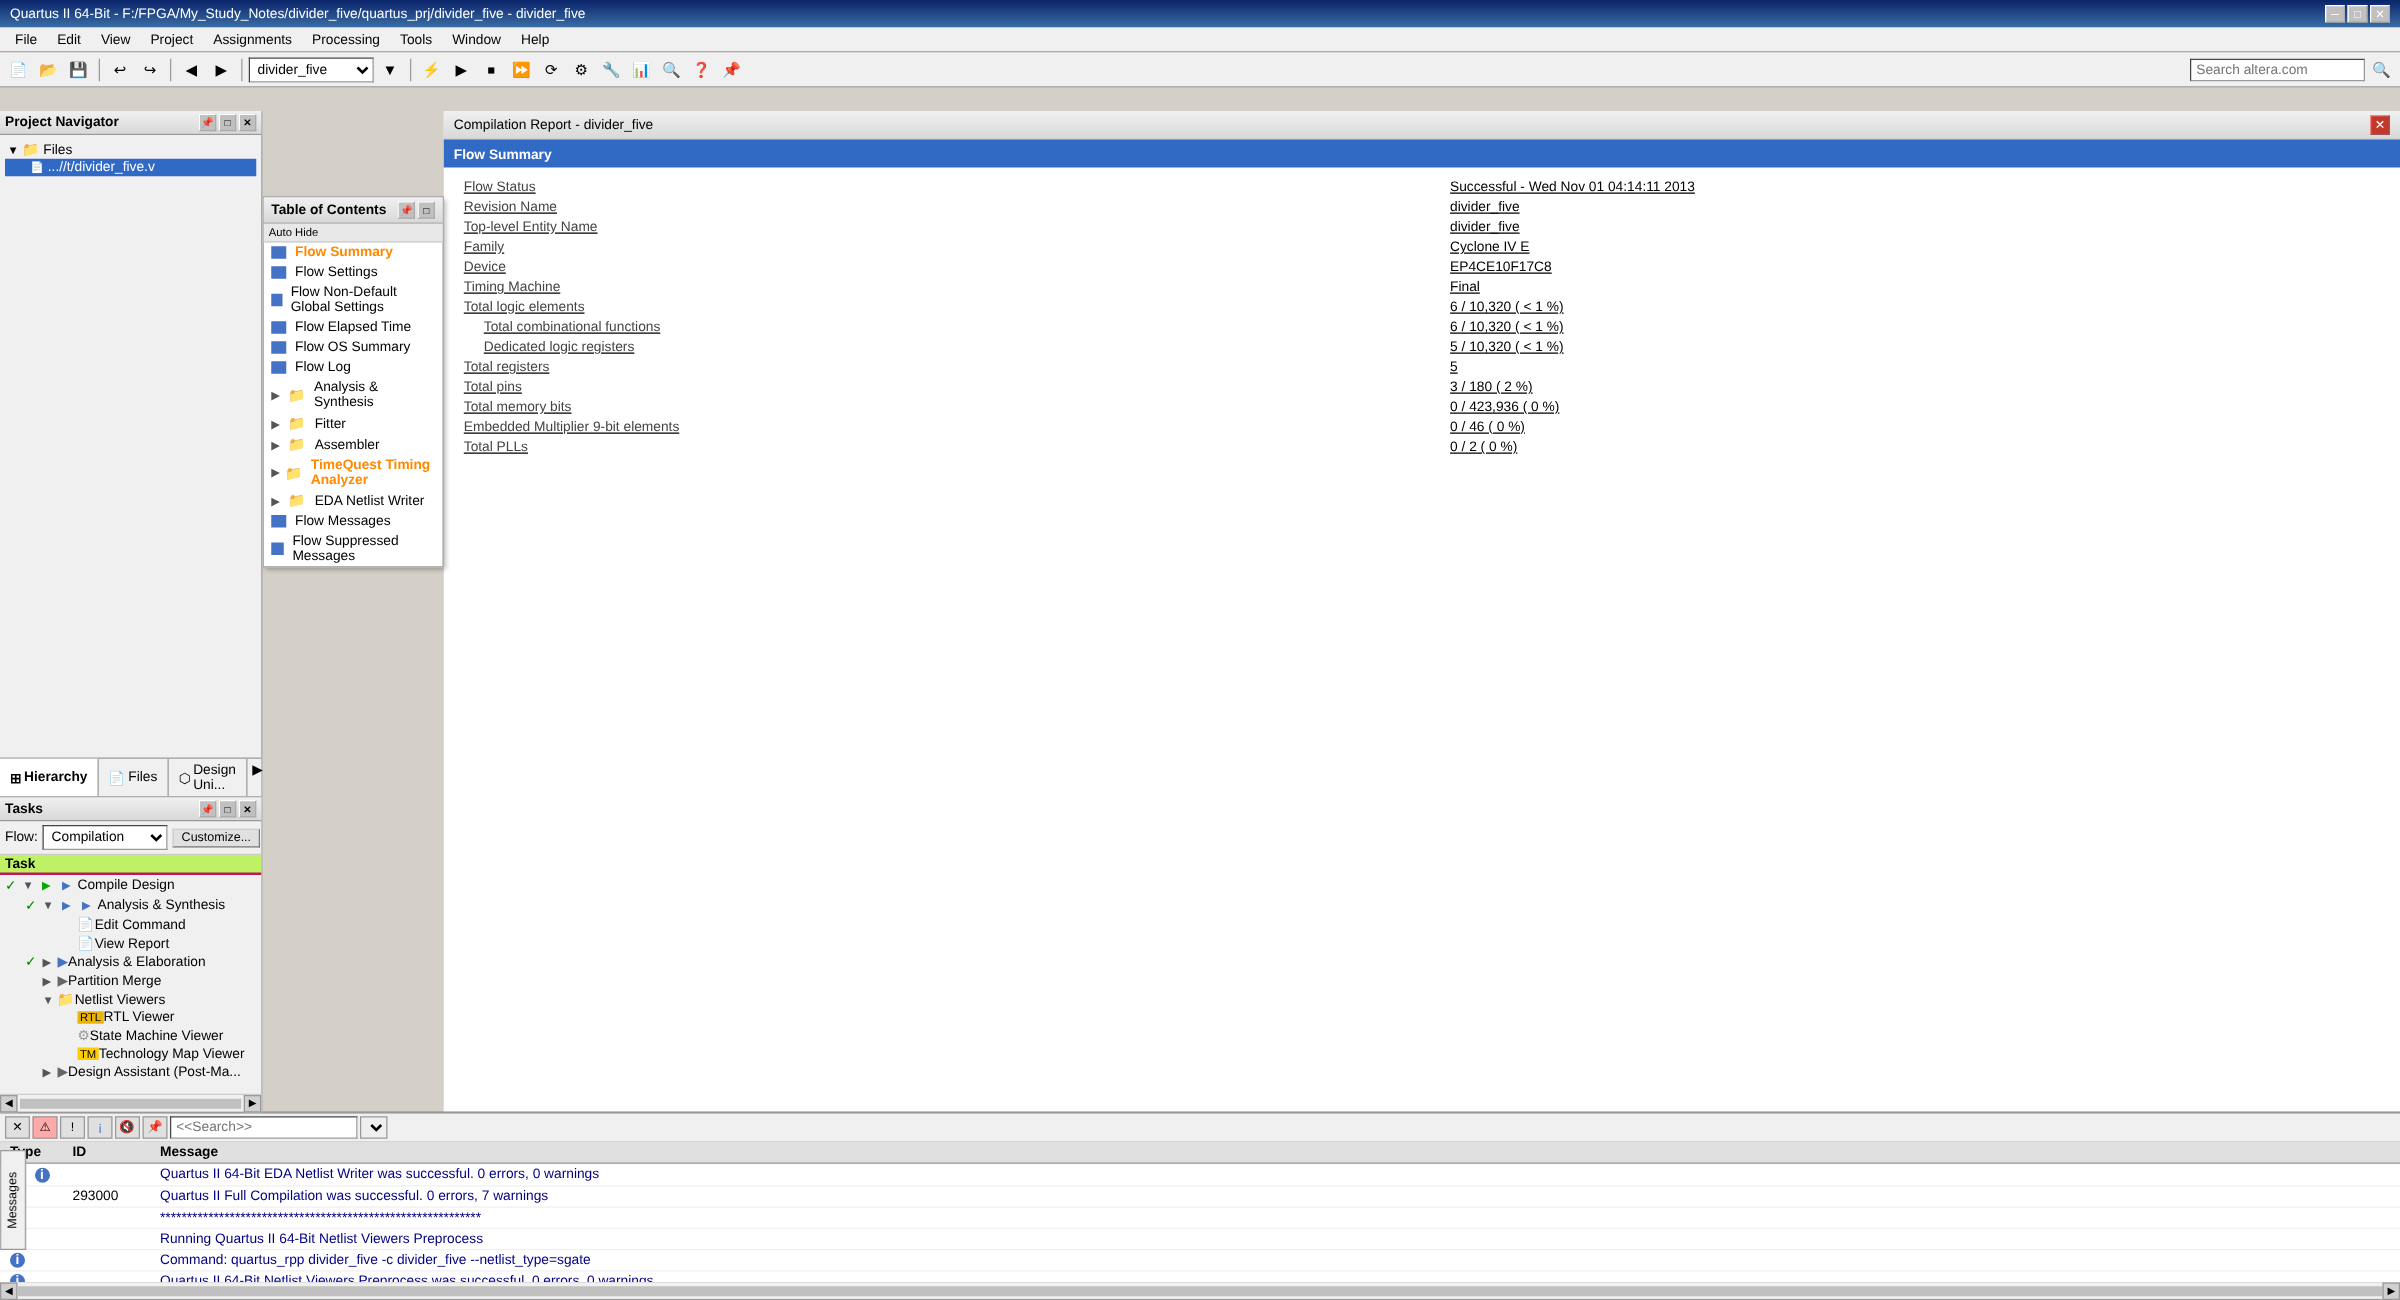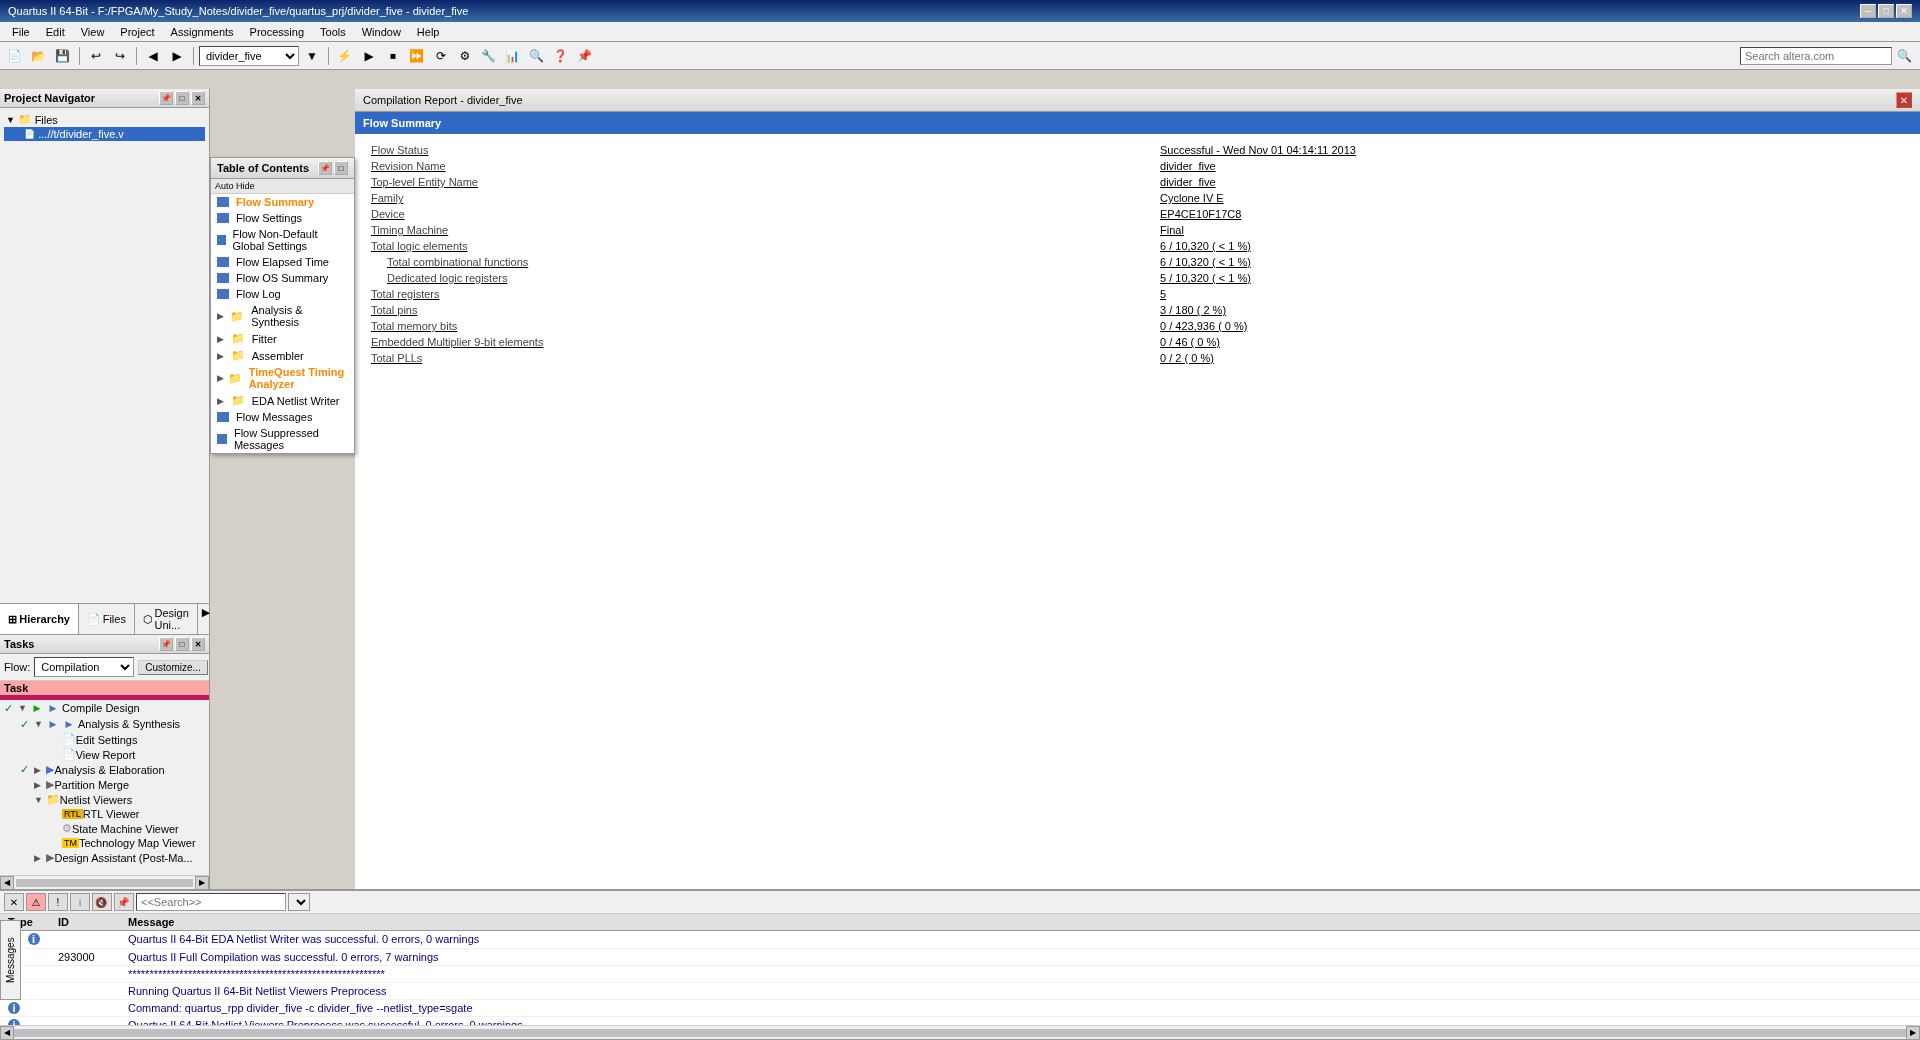--- a/index.html
+++ b/index.html
@@ -326,21 +326,21 @@
   <div class="toolbar-btn">⏹</div>
   <div class="toolbar-btn">⏩</div>
   <div class="toolbar-btn">⟳</div>
   <div class="toolbar-btn">⚙</div>
   <div class="toolbar-btn">🔧</div>
   <div class="toolbar-btn">📊</div>
   <div class="toolbar-btn">🔍</div>
   <div class="toolbar-btn">❓</div>
   <div class="toolbar-btn">📌</div>
   <div style="flex:1"></div>
-  <input type="text" style="height: 18px; width: 152px; border: 1px inset rgb(153, 153, 153); font-size: 11px; padding: 0px 4px;" placeholder="Search altera.com">
+  <input type="text" style="height: 18px; width: 140px; border: 1px inset rgb(153, 153, 153); font-size: 11px; padding: 0px 4px;" placeholder="Search altera.com">
   <div class="toolbar-btn">🔍</div>
 </div>
 
 <div style="display:flex; position:relative; height: calc(1040px - 22px - 20px - 28px - 170px); margin-top: 19px;">
 
   <div id="left-panel">
     <div class="panel-header">
       <span>Project Navigator</span>
       <div class="panel-header-icons">
         <div class="panel-icon">📌</div>
@@ -384,21 +384,21 @@
           <div class="panel-icon">✕</div>
         </div>
       </div>
       <div id="tasks-flow">
         <span>Flow:</span>
         <select class="toolbar-dropdown" style="width:90px;">
           <option>Compilation</option>
         </select>
         <button style="font-size:10px; padding:1px 6px; border:1px outset #ccc; background:#e0e0e0; cursor:pointer;">Customize...</button>
       </div>
-      <div style="background:#fca5a5; padding:1px 4px; font-weight:bold; border-bottom:5px solid #be185d;">
+      <div style="background:#bef264; padding:1px 4px; font-weight:bold; border-bottom:2px solid #be185d;">
         <span>Task</span>
       </div>
       <div id="tasks-content">
         <div class="task-row">
           <span class="task-check" style="color:green;">✓</span>
           <span class="task-expand">▼</span>
           <span class="task-icon green-run">▶</span>
           <span class="task-icon blue-folder">▶</span>
           <span>Compile Design</span>
         </div>
@@ -406,21 +406,21 @@
           <span class="task-check" style="color:green;">✓</span>
           <span class="task-expand">▼</span>
           <span class="task-icon" style="color:#4472c4;">▶</span>
           <span class="task-icon blue-folder">▶</span>
           <span>Analysis &amp; Synthesis</span>
         </div>
         <div class="task-row indent-2">
           <span class="task-check"></span>
           <span class="task-expand"></span>
           <span style="color:#4472c4;">📄</span>
-          <span>Edit Settings</span>
+          <span>Edit Command</span>
         </div>
         <div class="task-row indent-2">
           <span class="task-check"></span>
           <span class="task-expand"></span>
           <span style="color:#4472c4;">📄</span>
           <span>View Report</span>
         </div>
         <div class="task-row indent-1">
           <span class="task-check" style="color:green;">✓</span>
           <span class="task-expand">▶</span>

